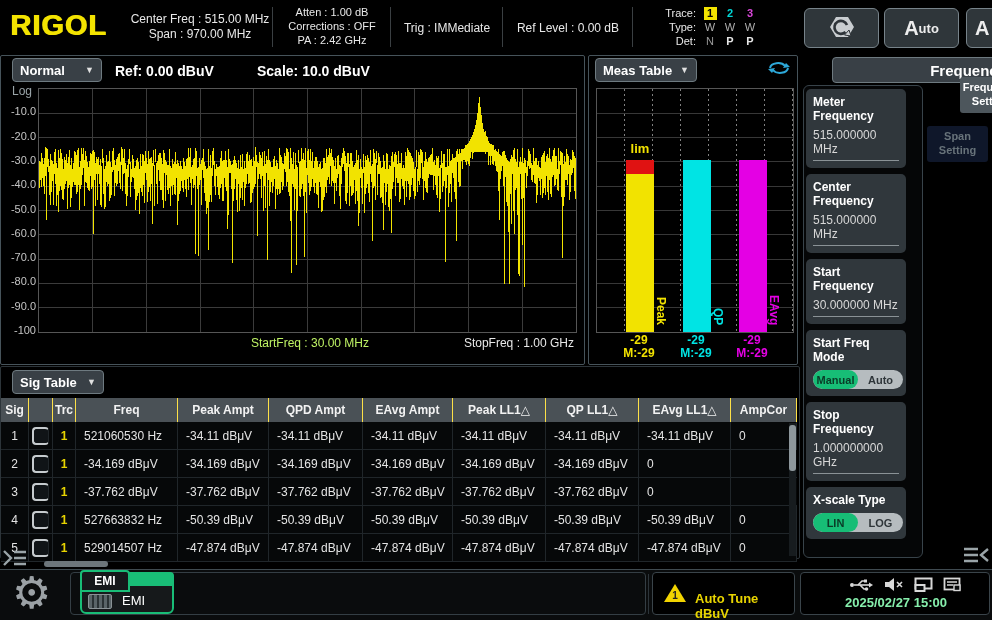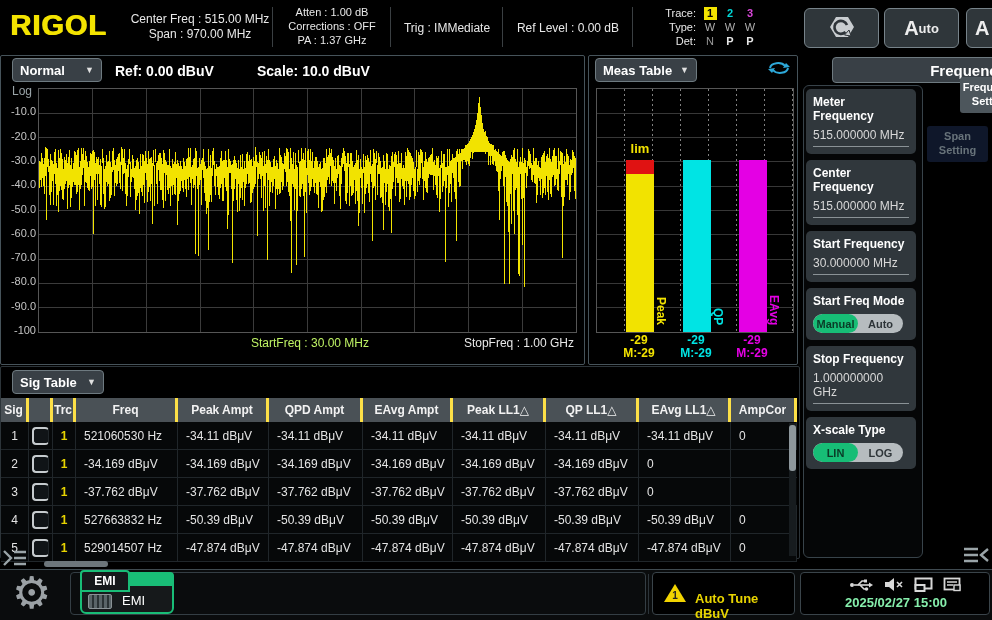--- a/index.html
+++ b/index.html
@@ -31,21 +31,21 @@
         margin-top:6px;font-size:11px;font-weight:bold;}
   .pill span{flex:1;display:flex;align-items:center;justify-content:center;color:#2e3539;}
   .pill span.on{background:#17bd76;color:#0a3b27;border-radius:10px;}
   .sidetab{position:absolute;left:927px;width:61px;border-radius:3px;text-align:center;
            font-size:11px;font-weight:bold;line-height:1.25;box-sizing:border-box;padding:4px 2px;}
   .sidetab.on{background:#4d565c;color:#fff;top:77px;height:36px;margin-left:33px;}
   .sidetab.off{background:#0f172a;color:#68737a;top:126px;height:36px;}
   .hrow,.drow{display:grid;grid-template-columns:28px 24px 23px 102px 91px 94px 90px 93px 93px 92px 66px;}
   .hrow{height:24px;background:#4a5156;}
   .hrow div{display:flex;align-items:center;justify-content:center;font-size:12px;font-weight:bold;
-            color:#f2f2f2;border-right:3px solid #fde047;}
+            color:#f2f2f2;border-right:1px solid #fde047;}
   .drow{height:27px;background:#060809;border-bottom:1px solid #20262a;}
   .drow div{display:flex;align-items:center;font-size:12px;color:#e4e4e4;border-right:1px solid #20262a;}
   .cc{justify-content:center;}
   .lc{padding-left:8px;}
   .cb{width:14px;height:14px;border:2px solid #c6cbce;border-radius:4px;background:#101417;}
   .barval{position:absolute;width:60px;text-align:center;font-size:12px;font-weight:bold;line-height:13px;}
   svg.framed{border:1px solid #565656;}
   .rot{writing-mode:vertical-rl;font-size:12px;font-weight:bold;}
 </style>
 </head>
@@ -56,21 +56,21 @@
   <div class="abs" style="left:0;top:0;width:992px;height:54px;background:#000;border-radius:25px;">
     <div class="abs" style="left:10px;top:9px;font-size:29px;font-weight:900;color:#f3e300;letter-spacing:1px;text-shadow:1px 0 #f3e300;">RIGOL</div>
     <div class="tb" style="left:130px;top:12px;width:140px;">
       <div>Center Freq : 515.00 MHz</div>
       <div>Span : 970.00 MHz</div>
     </div>
     <div class="tdiv" style="left:272px;"></div>
     <div class="tb" style="left:276px;top:5px;width:112px;font-size:11px;line-height:14px;">
       <div>Atten : 1.00 dB</div>
       <div>Corrections : OFF</div>
-      <div>PA : 1.37 GHz</div>
+      <div>PA : 2.42 GHz</div>
     </div>
     <div class="tdiv" style="left:390px;"></div>
     <div class="tb" style="left:394px;top:21px;width:106px;">Trig : IMMediate</div>
     <div class="tdiv" style="left:502px;"></div>
     <div class="tb" style="left:506px;top:21px;width:124px;">Ref Level : 0.00 dB</div>
     <div class="tdiv" style="left:632px;"></div>
     <div class="tracegrid">
       <div class="lb">Trace:</div>
       <div class="v"><span class="tnum1">1</span></div>
       <div class="v tnum2">2</div>
@@ -203,21 +203,21 @@
         <div>-29</div>
         <div>M:-29</div>
       </div>
     </div>
 
   <div class="dd" style="left:805px;top:57px;width:182px;height:26px;font-size:15px;justify-content:flex-end;margin-left:27px;">
     <span>Frequency</span>
     <span class="caret" style="position:absolute;right:9px;">▼</span>
   </div>
   <div class="panel" style="left:803px;top:85px;width:120px;height:473px;border-color:#38434a;border-radius:6px;background:#050607;"></div>
-  <div id="sideitems" class="abs" style="left:806px;top:89px;width:110px;">
+  <div id="sideitems" class="abs" style="left:806px;top:89px;width:100px;">
       <div class="scard">
         <div class="lab">Meter Frequency</div>
         <div class="val">515.000000 MHz</div>
         <div class="ul"></div>
       </div>
       <div class="scard">
         <div class="lab">Center Frequency</div>
         <div class="val">515.000000 MHz</div>
         <div class="ul"></div>
       </div>

